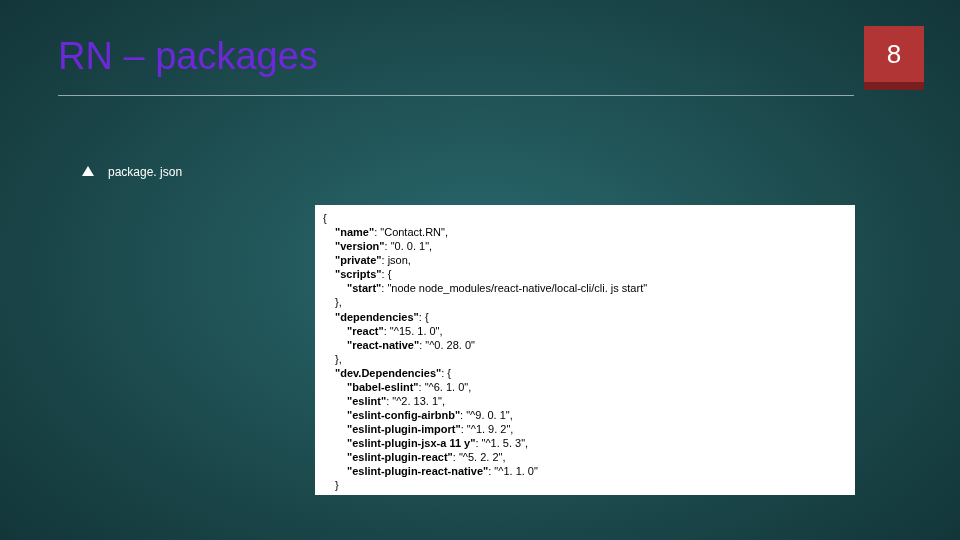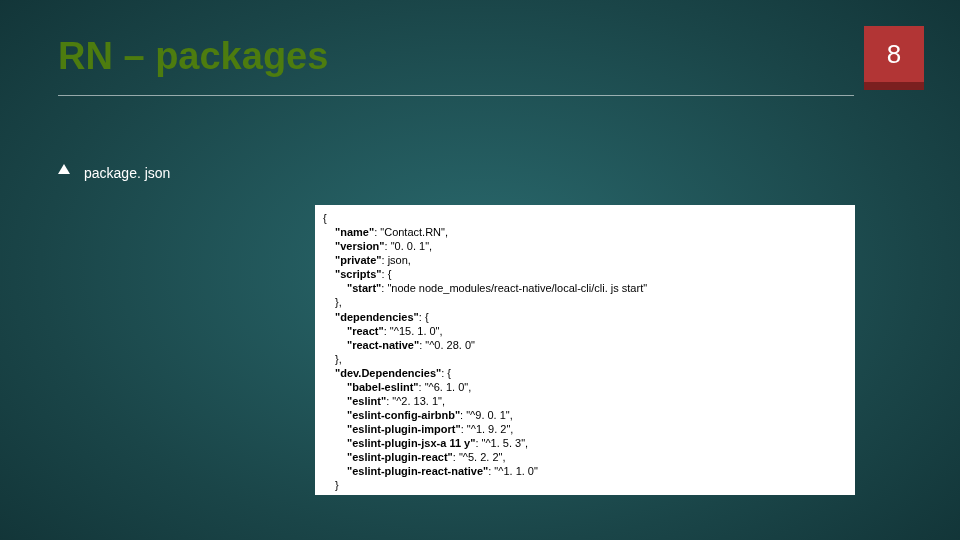--- a/index.html
+++ b/index.html
@@ -21,40 +21,41 @@
     align-items: center;
     justify-content: center;
     color: #fff;
     font-size: 26px;
     font-weight: 300;
   }
   .slide-title {
     position: absolute;
     top: 35px;
     left: 58px;
-    color: #4d7c0f;
+    color: #6d28d9;
     font-size: 38px;
-    font-weight: 700;
+    font-weight: 400;
   }
   .title-underline {
     position: absolute;
     top: 95px;
     left: 58px;
     width: 796px;
     height: 1px;
     background: rgba(255,255,255,0.55);
   }
   .bullet-row {
     position: absolute;
     top: 165px;
-    left: 58px;
+    left: 82px;
     display: flex;
+    align-items: center;
     gap: 14px;
     color: #fff;
-    font-size: 14px;
+    font-size: 12px;
   }
   .bullet-icon {
     width: 0; height: 0;
     border-left: 6px solid transparent;
     border-right: 6px solid transparent;
     border-bottom: 10px solid #fff;
     transform: translateY(-1px);
   }
   .code-panel {
     position: absolute;

